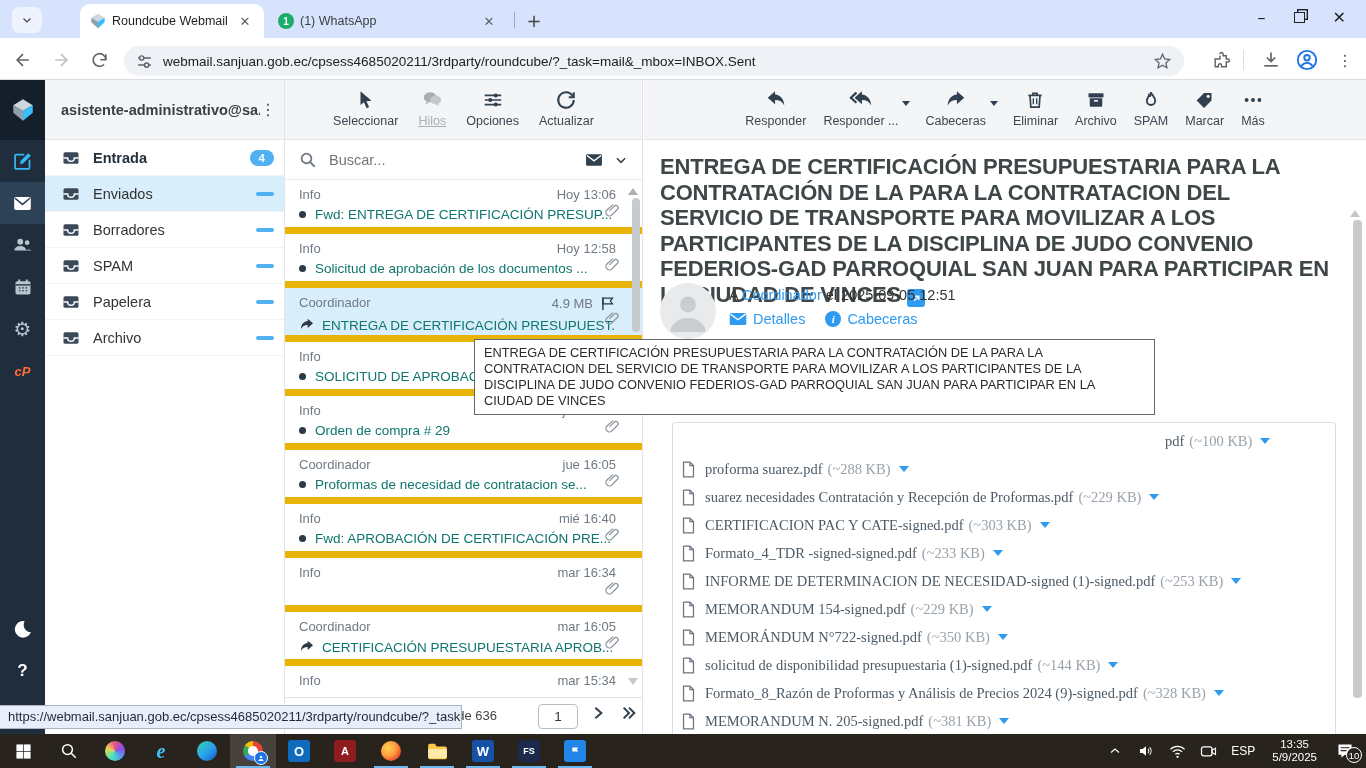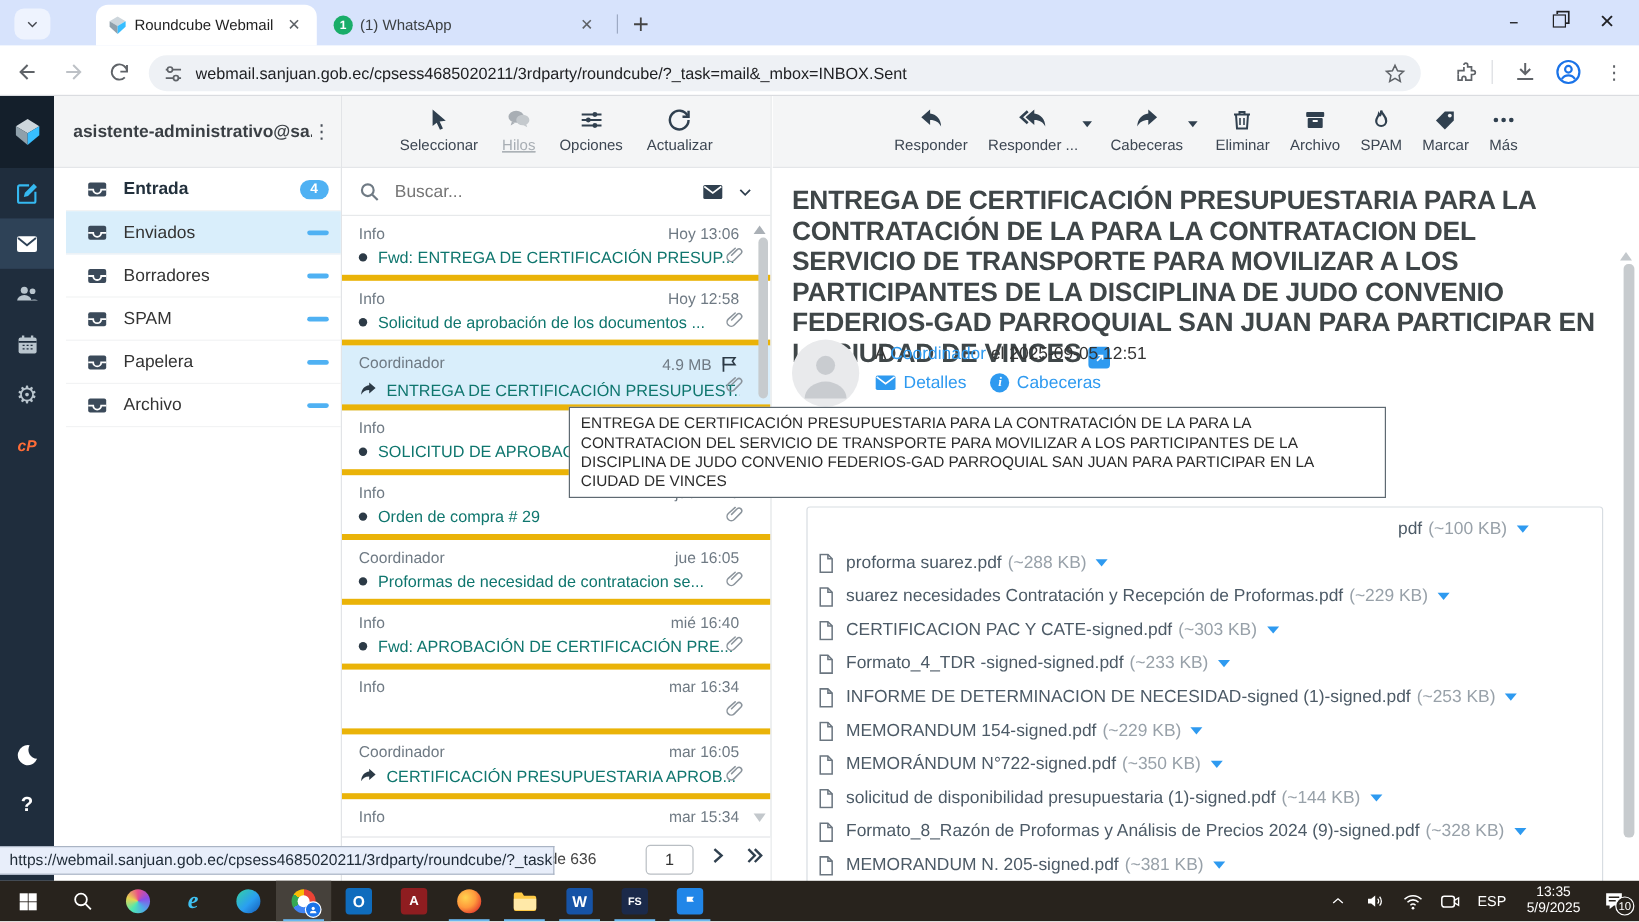--- a/index.html
+++ b/index.html
@@ -37,42 +37,42 @@
   .rail-item.cp { color:#ff6c37; font-weight:bold; font-style:italic; font-size:13px; }
   .rail-spacer { flex:1; }
   .rail-item.power { color:#e8554d; }
   .rail-item.help { color:#fff; font-size:17px; font-weight:bold; }
 
   
   .folders-col { position:absolute; left:45px; top:80px; width:240px; height:654px; background:#fff; border-right:1px solid #e2e4e7; }
   .account-header { height:60px; background:#f4f5f6; border-bottom:1px solid #e4e6e9; display:flex; align-items:center; padding:0 8px 0 16px; }
   .account-header .email { flex:1; font-size:14.5px; font-weight:600; color:#3a3f44; white-space:nowrap; overflow:hidden; }
   .kebab { color:#49505a; font-size:16px; letter-spacing:0; }
-  .folder { height:36px; display:flex; align-items:center; padding:0 10px 0 16px; color:#333; font-size:14.5px; border-bottom:1px solid #f2f3f4;margin-left:10px;}
+  .folder { height:36px; display:flex; align-items:center; padding:0 10px 0 16px; color:#333; font-size:14.5px; border-bottom:1px solid #f2f3f4;}
   .folder .ficon { width:20px; height:20px; margin-right:12px; color:#3b4a5a; }
   .folder.selected { background:#d9eefb; }
   .folder .flabel { flex:1; }
   .folder.bold .flabel { font-weight:bold; color:#22303c; }
   .badge { background:#4fb1f3; color:#fff; font-size:11.5px; font-weight:bold; border-radius:9px; padding:2px 9px; }
 
   
   .list-col { position:absolute; left:285px; top:80px; width:358px; height:654px; background:#fff; border-right:1px solid #e2e4e7; }
   .list-toolbar { height:60px; background:#f4f5f6; border-bottom:1px solid #e4e6e9; display:flex; align-items:flex-start; justify-content:center; gap:16px; padding-top:9px; }
   .tbtn { display:flex; flex-direction:column; align-items:center; gap:3px; color:#30404f; font-size:12.5px; padding:0 2px; }
   .tbtn .lbl { color:#3c4652; }
   .tbtn.disabled, .tbtn.disabled .lbl { color:#a8aeb4;text-decoration:underline; }
   .tbtn-wrap { display:flex; align-items:flex-end; gap:2px; }
   .caret-sm { width:0; height:0; border-left:4px solid transparent; border-right:4px solid transparent; border-top:5px solid #30404f; margin-bottom:22px; }
 
   .search-row { height:40px; border-bottom:1px solid #e7e9eb; display:flex; align-items:center; padding:0 14px; color:#757575; }
   .search-row .ph { font-size:14.5px; margin-left:12px; flex:1; }
   .search-row .right-ic { display:flex; align-items:center; gap:10px; color:#30404f; }
 
   .msg-rows { position:relative; height:515px; overflow:hidden; }
-  .msg { height:54px; border-bottom:5px solid #eab308; padding:7px 26px 0 14px; position:relative; }
+  .msg { height:54px; border-bottom:7px solid #eab308; padding:7px 26px 0 14px; position:relative; }
   .msg.selected { background:#d9eefb; }
   .msg .l1 { display:flex; font-size:13px; color:#6f7a84; }
   .msg .sender { flex:1; }
   .msg .meta { display:flex; align-items:center; gap:6px; }
   .msg .l2 { display:flex; align-items:center; margin-top:5px; font-size:13.5px; color:#0f766e;justify-content:center; }
   .msg .bullet { display:none; width:7px; height:7px; border-radius:50%; background:#2c3a46; margin-right:9px; flex:none; }
   .msg.unread .bullet { display:block; }
   .msg .fwdicon { display:none; color:#2c3a46; margin-right:7px; flex:none; }
   .msg.fwd .fwdicon { display:block; }
   .msg .subj { flex:1; white-space:nowrap; overflow:hidden; }
@@ -100,21 +100,21 @@
   .sender-block { position:absolute; left:16px; top:143px; display:flex; }
   .avatar { width:56px; height:56px; border-radius:50%; background:#e9eaec; overflow:hidden; display:flex; align-items:center; justify-content:center; }
   .sender-lines { margin-left:13px; padding-top:4px; }
   .sender-l1 { font-size:14.5px; color:#333; }
   .sender-l1 .rcpt { color:#2e9af0; }
   .sender-l2 { margin-top:8px; display:flex; gap:20px; font-size:14.5px; color:#2e9af0; align-items:center; }
   .sender-l2 .lnk { display:flex; align-items:center; gap:6px; }
   .info-i { width:16px; height:16px; border-radius:50%; background:#2e9af0; color:#fff; font-size:11px; font-weight:bold; font-style:italic; display:flex; align-items:center; justify-content:center; font-family:"Liberation Serif",serif; }
 
   .att-box { position:absolute; left:28px; top:282px; width:664px; height:339px; border:1px solid #d8dde2; border-radius:3px; padding:4px 8px; display:flex; flex-wrap:wrap; align-content:flex-start; overflow:hidden; }
-  .att { display:flex; align-items:center; height:28px; font-size:14.5px; color:#4c5a66; white-space:nowrap; }
+  .att { display:flex; align-items:center; height:28px; font-size:14.5px; color:#4c5a66; white-space:nowrap;font-family:Liberation Serif, serif; }
   .att.full, .att.first { flex-basis:100%; }
   .att.half { margin-right:26px; }
   .att .pdficon { color:#6b7680; margin-right:9px; flex:none; }
   .att.first { padding-left:484px; }
   .att .size { color:#98a1a9; margin-left:5px; }
   .att .dcaret { width:0; height:0; border-left:5px solid transparent; border-right:5px solid transparent; border-top:6px solid #2e9af0; margin-left:8px; }
 
   .mail-scroll-up { position:absolute; right:6px; top:70px; width:0; height:0; border-left:5px solid transparent; border-right:5px solid transparent; border-bottom:7px solid #c3c8cc; }
   .mail-scroll-thumb { position:absolute; right:4px; top:80px; width:9px; height:478px; border-radius:4px; background:#c7cbce; }
 

